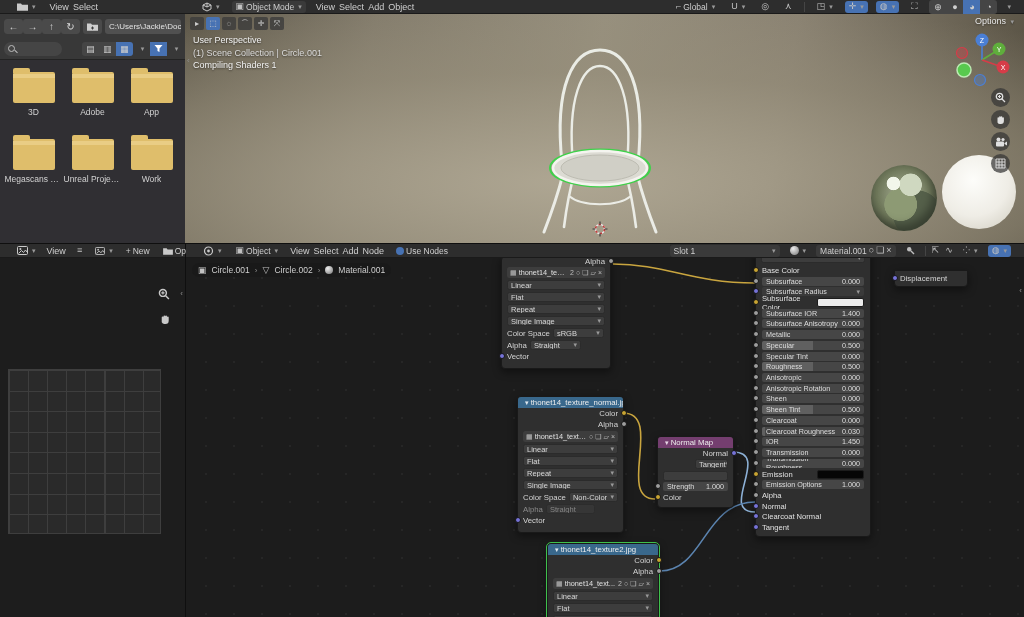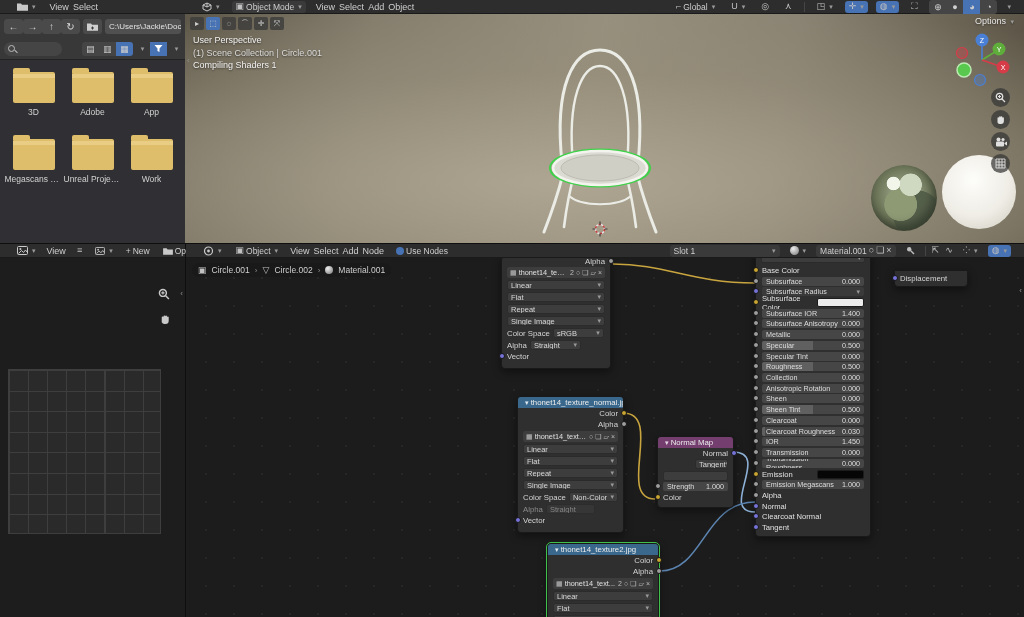--- a/index.html
+++ b/index.html
@@ -692,21 +692,21 @@
             <span class="sock in s-gray"></span>
             <div class="pwidget">
               <div class="pfill" style="width: 50%;"></div>
               <span class="pz">Roughness</span>
               <span class="pz">0.500</span>
             </div>
           </div>
           <div class="prow">
             <span class="sock in s-gray"></span>
             <div class="pwidget">
-              <span class="pz">Collection</span>
+              <span class="pz">Anisotropic</span>
               <span class="pz">0.000</span>
             </div>
           </div>
           <div class="prow">
             <span class="sock in s-gray"></span>
             <div class="pwidget">
               <span class="pz">Anisotropic Rotation</span>
               <span class="pz">0.000</span>
             </div>
           </div>
@@ -762,21 +762,21 @@
             </div>
           </div>
           <div class="prow">
             <span class="sock in s-yellow"></span>
             <span class="plabel-only" style="flex: 1 1 0%;">Emission</span>
             <span class="swatch" style="background: rgb(6, 6, 6);"></span>
           </div>
           <div class="prow">
             <span class="sock in s-gray"></span>
             <div class="pwidget">
-              <span class="pz">Emission Megascans</span>
+              <span class="pz">Emission Options</span>
               <span class="pz">1.000</span>
             </div>
           </div>
           <div class="prow">
             <span class="sock in s-gray"></span>
             <span class="plabel-only">Alpha</span>
           </div>
           <div class="prow">
             <span class="sock in s-purple"></span>
             <span class="plabel-only">Normal</span>

